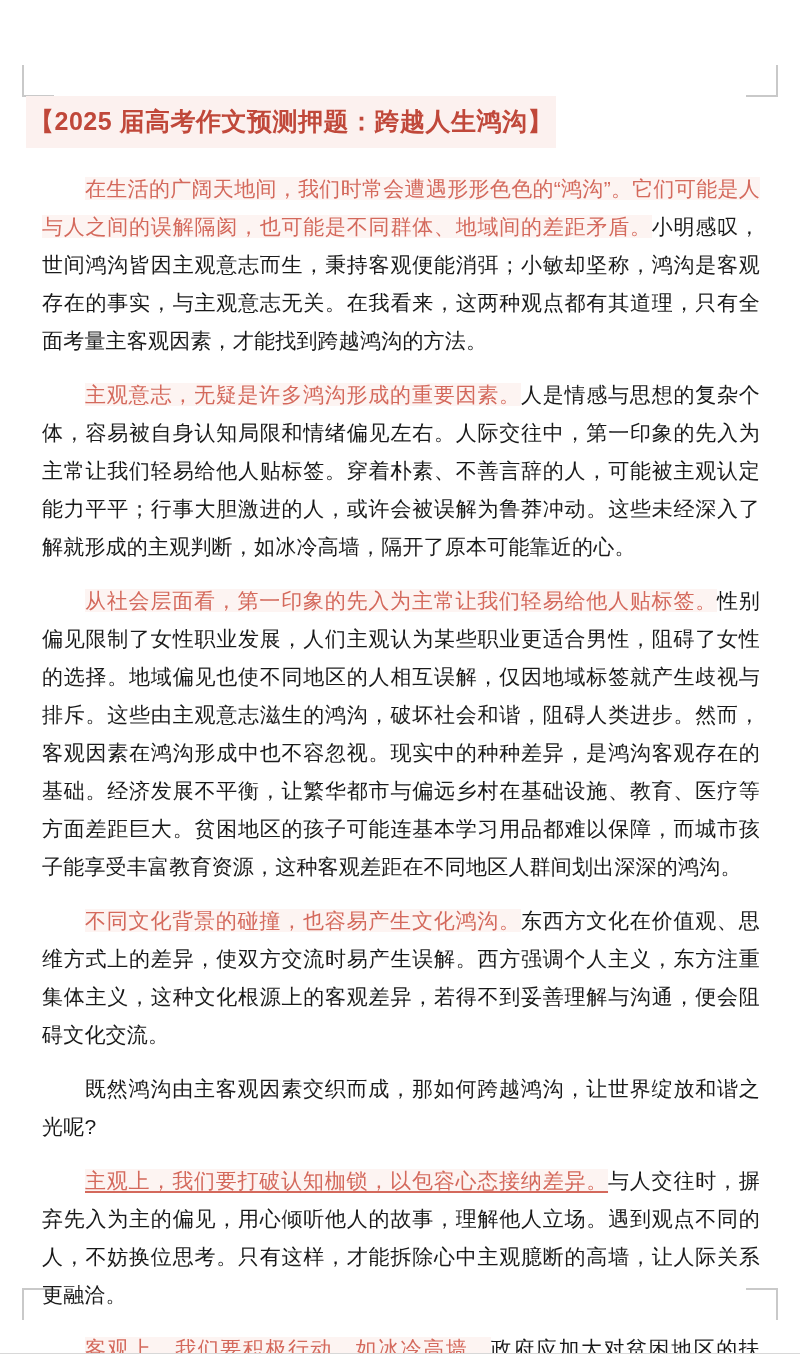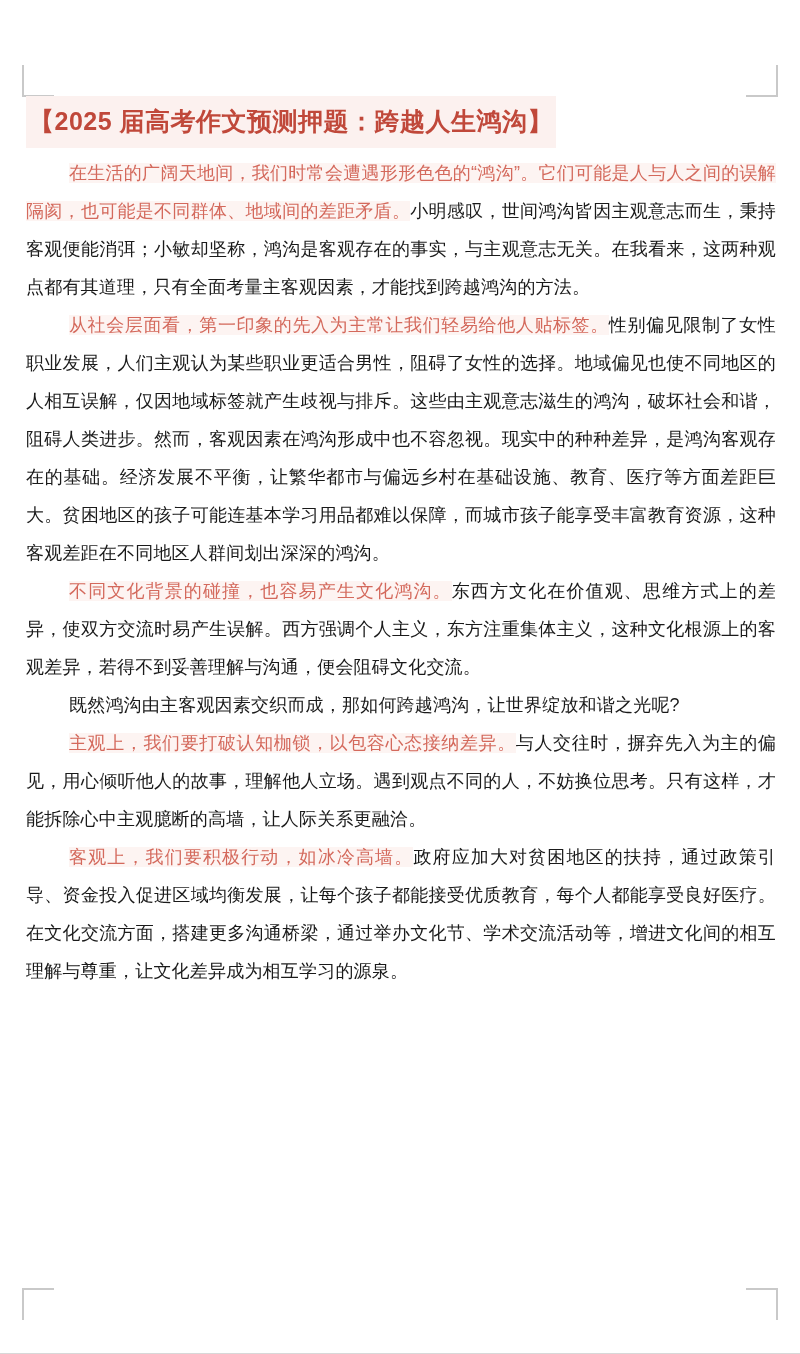--- a/index.html
+++ b/index.html
@@ -58,36 +58,37 @@
     font-weight: bold;
     color: #1a1a1a;
     text-align: center;
     letter-spacing: 1px;
     line-height: 1.4;
     margin: 16px 0 14px 0;
     padding: 0 40px;
   }
 
   .para {
-    font-size: 18px;
+    font-size: 21px;
     line-height: 38px;
     color: #1a1a1a;
     text-align: justify;
     text-justify: inter-ideograph;
     text-indent: 43px;
-    margin: 0;
+    margin: 16px;
     letter-spacing: 0.2px;
     word-break: break-all;
   }
 
   .lead {
     color: #d4695c;
     background: #fdf4f2;
   }
   .lead.underline {
+    text-decoration: underline;
     text-decoration-color: #d4695c;
     text-underline-offset: 3px;
   }
   .body {
     color: #1a1a1a;
   }
 </style>
 </head>
 <body>
 
@@ -100,20 +101,21 @@
 
   <div class="content">
 
     <div style="text-align:left;">
       <h1 class="doc-title">【2025 届高考作文预测押题：跨越人生鸿沟】</h1>
     </div>
 
 
     <div id="body-paragraphs">
         <p class="para"><span class="lead">在生活的广阔天地间，我们时常会遭遇形形色色的“鸿沟”。它们可能是人与人之间的误解隔阂，也可能是不同群体、地域间的差距矛盾。</span><span class="body">小明感叹，世间鸿沟皆因主观意志而生，秉持客观便能消弭；小敏却坚称，鸿沟是客观存在的事实，与主观意志无关。在我看来，这两种观点都有其道理，只有全面考量主客观因素，才能找到跨越鸿沟的方法。</span></p>
+        <p class="para"><span class="lead">主观意志，无疑是许多鸿沟形成的重要因素。</span><span class="body">人是情感与思想的复杂个体，容易被自身认知局限和情绪偏见左右。人际交往中，第一印象的先入为主常让我们轻易给他人贴标签。穿着朴素、不善言辞的人，可能被主观认定能力平平；行事大胆激进的人，或许会被误解为鲁莽冲动。这些未经深入了解就形成的主观判断，如冰冷高墙，隔开了原本可能靠近的心。</span></p>
         <p class="para"><span class="lead">从社会层面看，第一印象的先入为主常让我们轻易给他人贴标签。</span><span class="body">性别偏见限制了女性职业发展，人们主观认为某些职业更适合男性，阻碍了女性的选择。地域偏见也使不同地区的人相互误解，仅因地域标签就产生歧视与排斥。这些由主观意志滋生的鸿沟，破坏社会和谐，阻碍人类进步。然而，客观因素在鸿沟形成中也不容忽视。现实中的种种差异，是鸿沟客观存在的基础。经济发展不平衡，让繁华都市与偏远乡村在基础设施、教育、医疗等方面差距巨大。贫困地区的孩子可能连基本学习用品都难以保障，而城市孩子能享受丰富教育资源，这种客观差距在不同地区人群间划出深深的鸿沟。</span></p>
         <p class="para"><span class="lead">不同文化背景的碰撞，也容易产生文化鸿沟。</span><span class="body">东西方文化在价值观、思维方式上的差异，使双方交流时易产生误解。西方强调个人主义，东方注重集体主义，这种文化根源上的客观差异，若得不到妥善理解与沟通，便会阻碍文化交流。</span></p>
         <p class="para"><span class="body">既然鸿沟由主客观因素交织而成，那如何跨越鸿沟，让世界绽放和谐之光呢?</span></p>
         <p class="para"><span class="lead underline">主观上，我们要打破认知枷锁，以包容心态接纳差异。</span><span class="body">与人交往时，摒弃先入为主的偏见，用心倾听他人的故事，理解他人立场。遇到观点不同的人，不妨换位思考。只有这样，才能拆除心中主观臆断的高墙，让人际关系更融洽。</span></p>
         <p class="para"><span class="lead underline">客观上，我们要积极行动，如冰冷高墙。</span><span class="body">政府应加大对贫困地区的扶持，通过政策引导、资金投入促进区域均衡发展，让每个孩子都能接受优质教育，每个人都能享受良好医疗。在文化交流方面，搭建更多沟通桥梁，通过举办文化节、学术交流活动等，增进文化间的相互理解与尊重，让文化差异成为相互学习的源泉。</span></p>
       </div>
 
   </div>
 </div>
 

